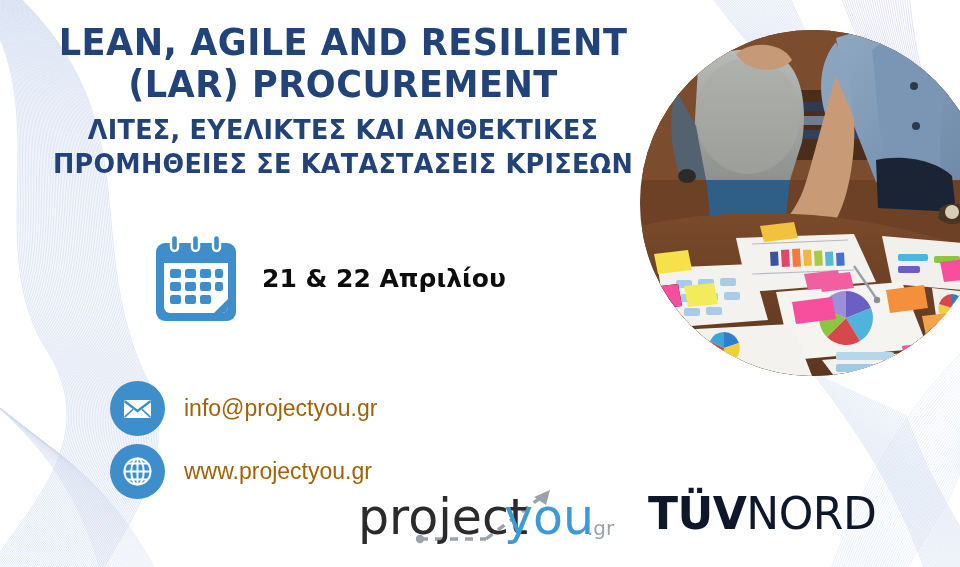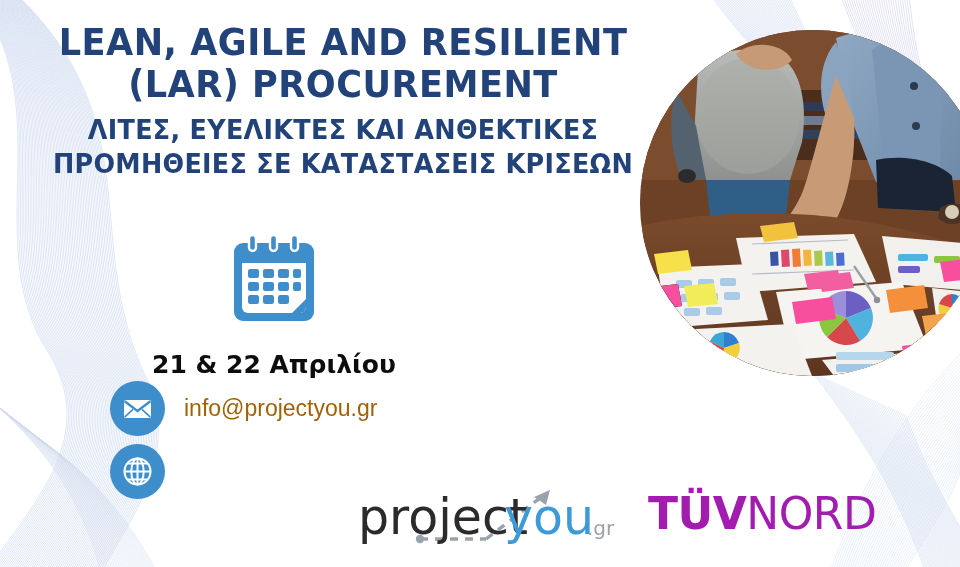--- a/index.html
+++ b/index.html
@@ -45,21 +45,20 @@
     transform:scaleX(0.96);
   }
 
   
   .date-row {
     position:absolute;
     left:152px; top:233px;
     display:flex;
     align-items:center;
     gap:22px;
-    flex-direction:column;
   }
   .cal-icon { width:88px; height:92px; flex:0 0 auto; }
   .date-text {
     font-family:"DejaVu Sans", sans-serif;
     font-weight:bold;
     font-size:25px;
     line-height:1.42;
     color:#0d0d0d;
     text-align:center;
     white-space:nowrap;
@@ -99,21 +98,21 @@
     left:358px; top:487px;
     width:275px; height:62px;
   }
   .logo-tuv {
     position:absolute;
     left:648px; top:492px;
     white-space:nowrap;
     font-family:"DejaVu Sans", sans-serif;
     font-size:44px;
     line-height:1;
-    color:#a21caf;
+    color:#0f172a;
     letter-spacing:-0.5px;
   }
   .tuv-bold { font-weight:bold; }
   .tuv-light { font-weight:normal; }
 </style>
 </head>
 <body>
 
 <div class="canvas">
 
@@ -499,20 +498,21 @@
         <g fill="none" stroke="#ffffff" stroke-width="2">
           <circle cx="27.5" cy="27.5" r="13"></circle>
           <ellipse cx="27.5" cy="27.5" rx="6.2" ry="13"></ellipse>
           <line x1="14.5" y1="27.5" x2="40.5" y2="27.5"></line>
           <path d="M17.2 19.5 H37.8"></path>
           <path d="M17.2 35.5 H37.8"></path>
           <line x1="27.5" y1="14.5" x2="27.5" y2="40.5"></line>
         </g>
       </svg>
     </span>
+    <span class="c-text">www.projectyou.gr</span>
   </div>
 
   <div class="photo-circle">
     <svg viewBox="0 0 346 346">
       <defs>
         <linearGradient id="wood" x1="0" y1="0" x2="0" y2="1">
           <stop offset="0" stop-color="#7a4a2b"></stop>
           <stop offset="1" stop-color="#5d3620"></stop>
         </linearGradient>
         <linearGradient id="denim" x1="0" y1="0" x2="1" y2="1">

